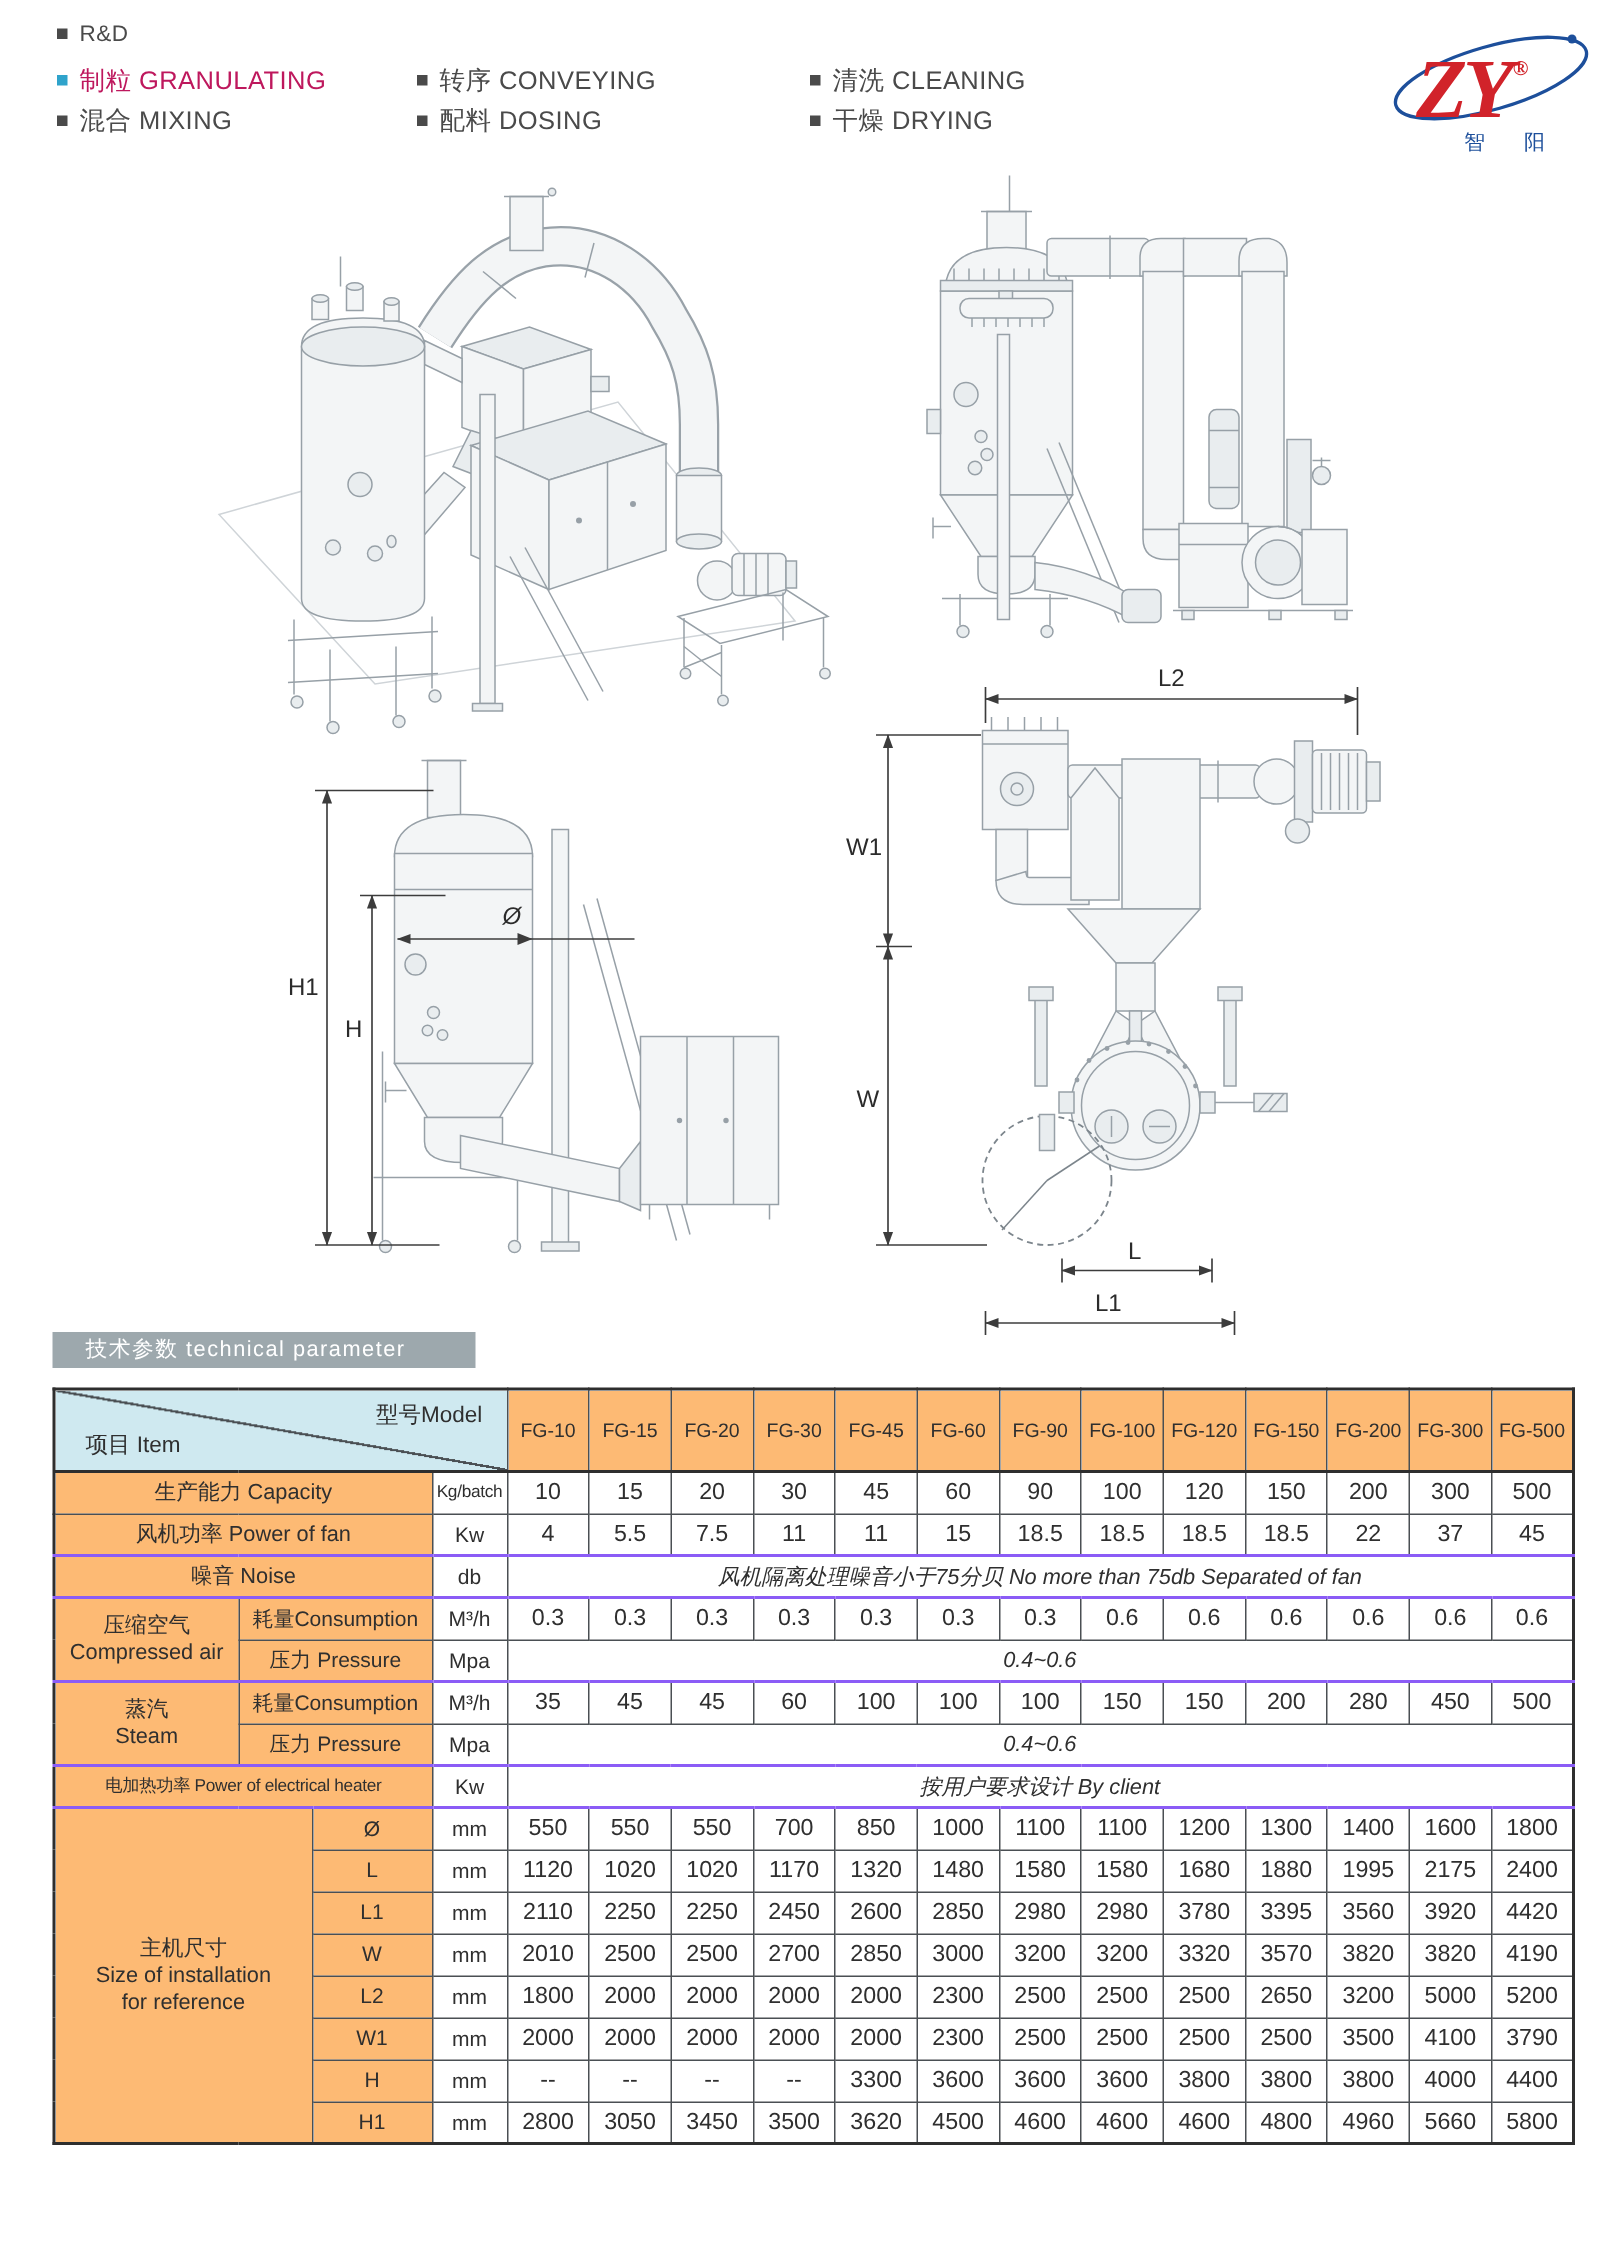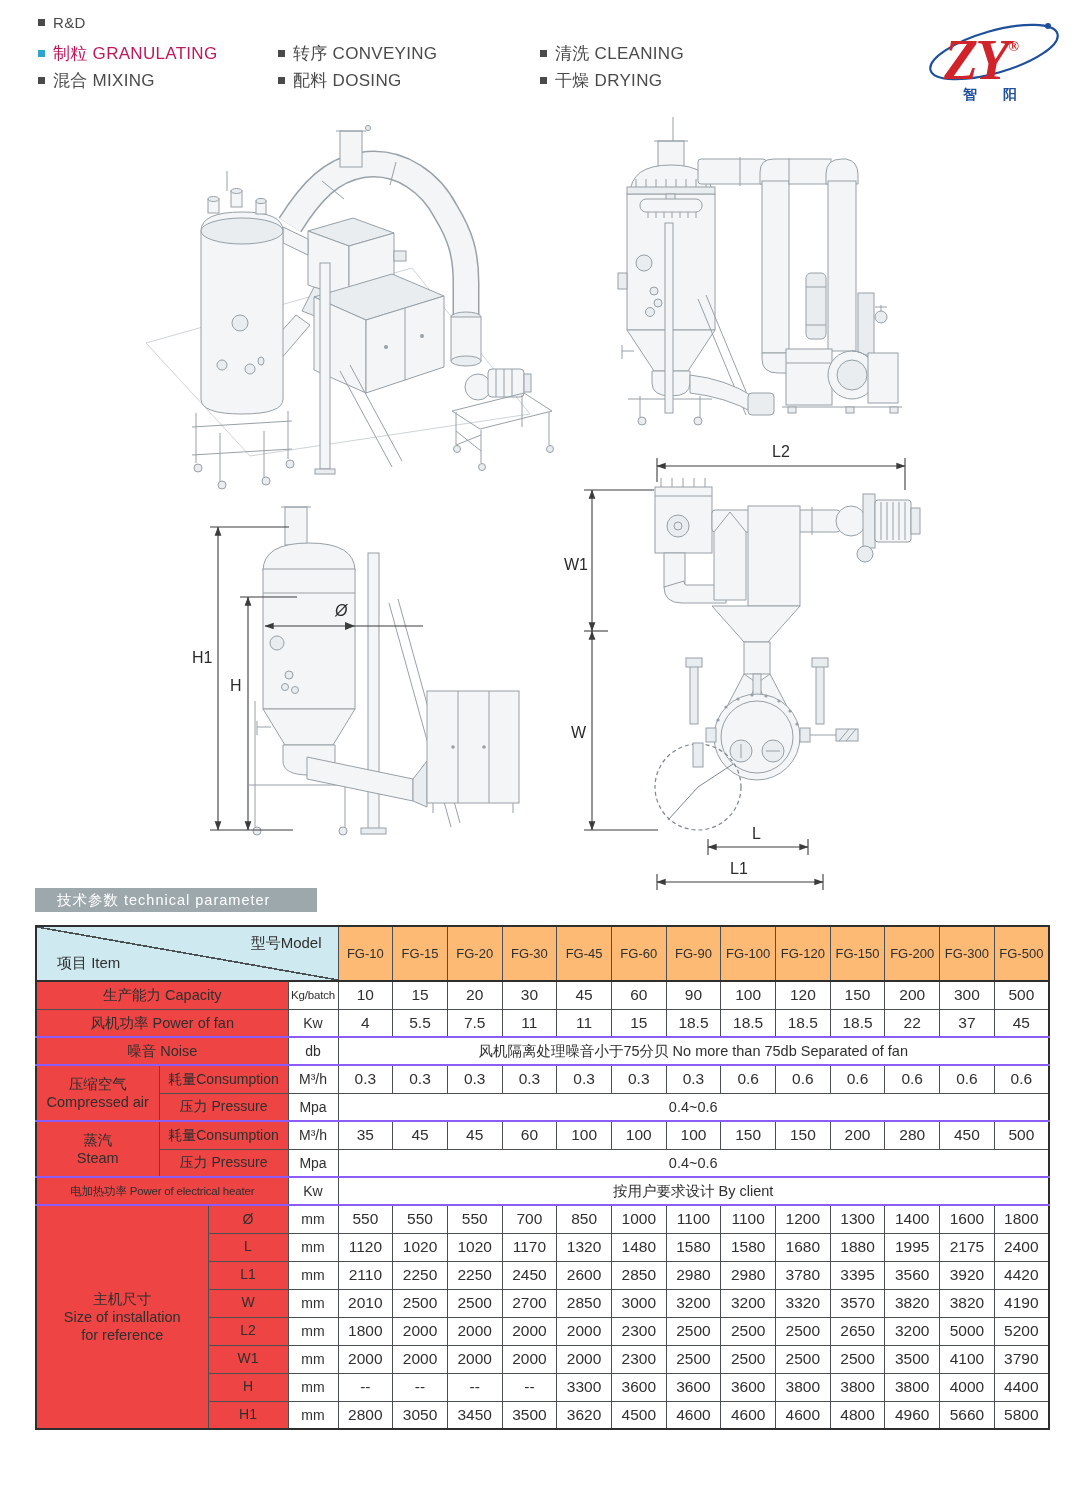--- a/index.html
+++ b/index.html
@@ -14,22 +14,22 @@
   .nav-item.small { font-size:15px; }
   .nav-item.active { color:#be185d; }
   .nav-item.active .bullet { background:#2fa3cb; }
 
   
   .logo { position:absolute; left:922px; top:10px; width:150px; height:100px; }
   .logo svg { position:absolute; left:0; top:0; }
   .logo-text { position:absolute; left:22px; top:8px; font-family:"Liberation Serif","DejaVu Serif",serif;
                font-weight:bold; font-style:italic; font-size:56px; line-height:58px; color:#d1232a; letter-spacing:-3px; }
   .logo-text .reg { font-size:14px; font-style:normal; vertical-align:28px; letter-spacing:0; margin-left:2px; }
-  .logo-sub { position:absolute; left:10px; top:76px; width:116px; text-align:center;
-              color:#1d4f9b; font-size:14px; font-weight:bold; letter-spacing:26px; text-indent:26px; white-space:nowrap; }
+  .logo-sub { position:absolute; left:23px; top:76px; width:116px; text-align:center;
+              color:#1d4f9b; font-size:14px; font-weight:normal; letter-spacing:26px; text-indent:26px; white-space:nowrap; }
 
   
   .param-bar { position:absolute; left:35px; top:888px; width:282px; height:24px;
                background:#9da8ad; color:#fff; font-size:14.5px; line-height:24px;
                padding-left:22px; letter-spacing:1px; }
 
   
   svg .mach  { stroke:#97a0a7; fill:#f3f5f6; stroke-width:1; }
   svg .mach2 { stroke:#97a0a7; fill:#e9edef; stroke-width:1; }
   svg .mline { stroke:#97a0a7; fill:none; stroke-width:1; }
@@ -40,25 +40,25 @@
   table.params { position:absolute; left:35px; top:925px; width:1013px;
                  border-collapse:collapse; table-layout:fixed;
                  border:2px solid #2e2e2e; color:#2f2f2f; }
   .params td, .params th { border:1px solid #4a4f53; text-align:center; vertical-align:middle;
                            padding:0 1px; overflow:hidden; font-weight:normal; }
   .params thead th { height:55px; }
   .params tbody td { height:28px; }
   .params thead tr { border-bottom:2px solid #2e2e2e; }
   .params tr.thick td { border-top:2px solid #8b5cf6; }
   .params .model { background:#fdba74; font-size:13px; }
-  .params .label, .params .sublabel { background:#ef4444; font-size:14.5px; white-space:pre-line; line-height:1.25;text-align:center; }
+  .params .label, .params .sublabel { background:#fdba74; font-size:14.5px; white-space:pre-line; line-height:1.25;text-align:center; }
   .params .sublabel { font-size:14px; white-space:nowrap; }
   .params .unit { background:#fff; font-size:14px; }
   .params .data { background:#fff; font-size:15.5px; }
-  .params .span { background:#fff; font-size:14.5px; }
+  .params .span { background:#fff; font-size:14.5px;font-style:italic; }
   .params .sm { font-size:11.5px; letter-spacing:-0.2px; }
   .params .corner { position:relative; font-weight:normal;
       background:
         linear-gradient(to top right, rgba(0,0,0,0) calc(50% - .8px), #4a4f53 calc(50% - .8px), #4a4f53 calc(50% + .8px), rgba(0,0,0,0) calc(50% + .8px)),
         #cfe9f0; }
   .corner .c-model { position:absolute; top:7px; right:16px; font-size:15px; }
   .corner .c-item  { position:absolute; bottom:7px; left:20px; font-size:15px; }
 
   
   .footnote { position:absolute; left:38px; top:1438px; font-size:12.5px; line-height:16px; color:#2e2e2e; }

